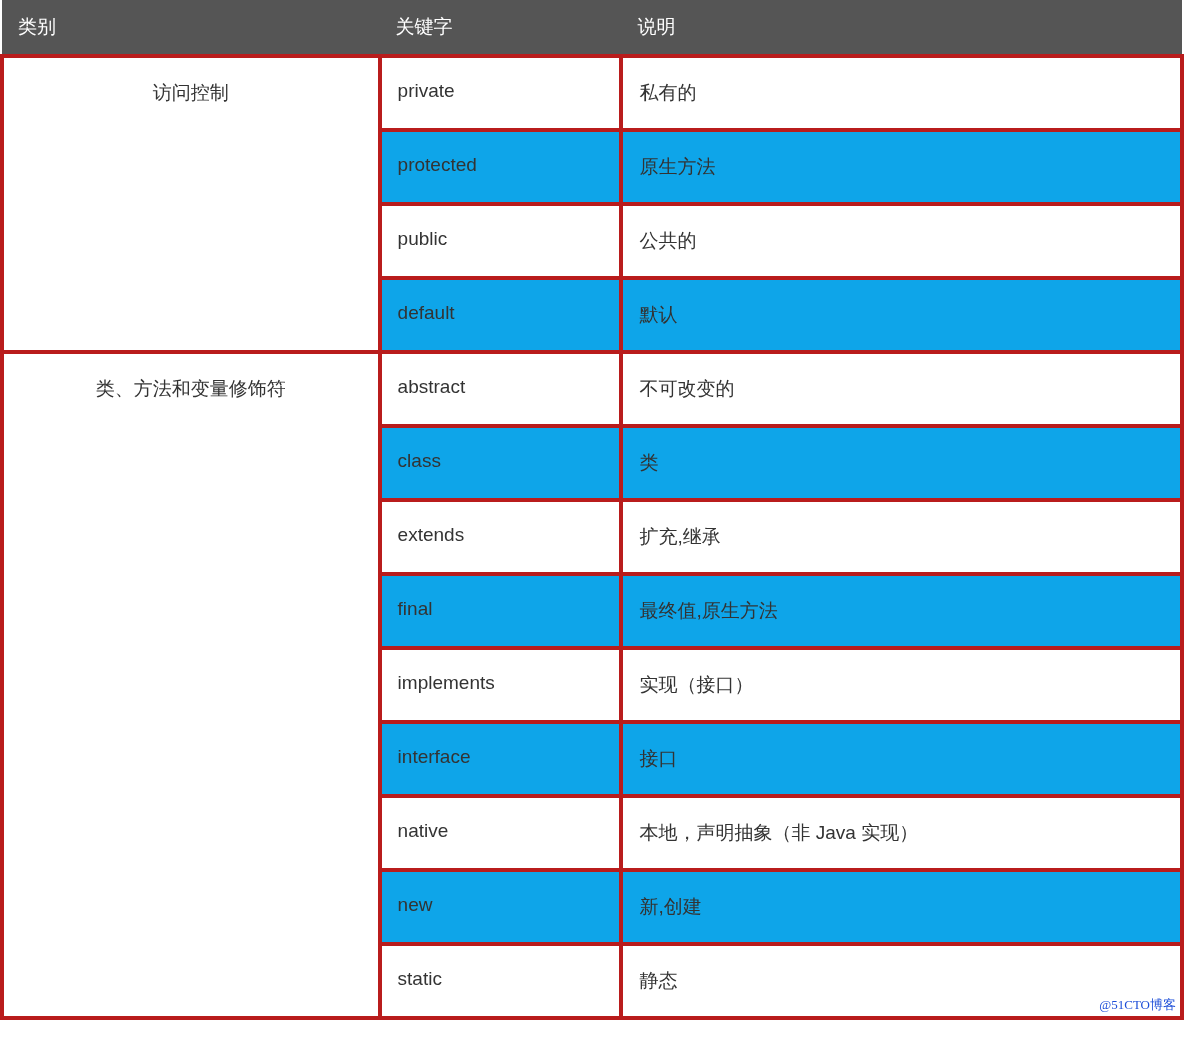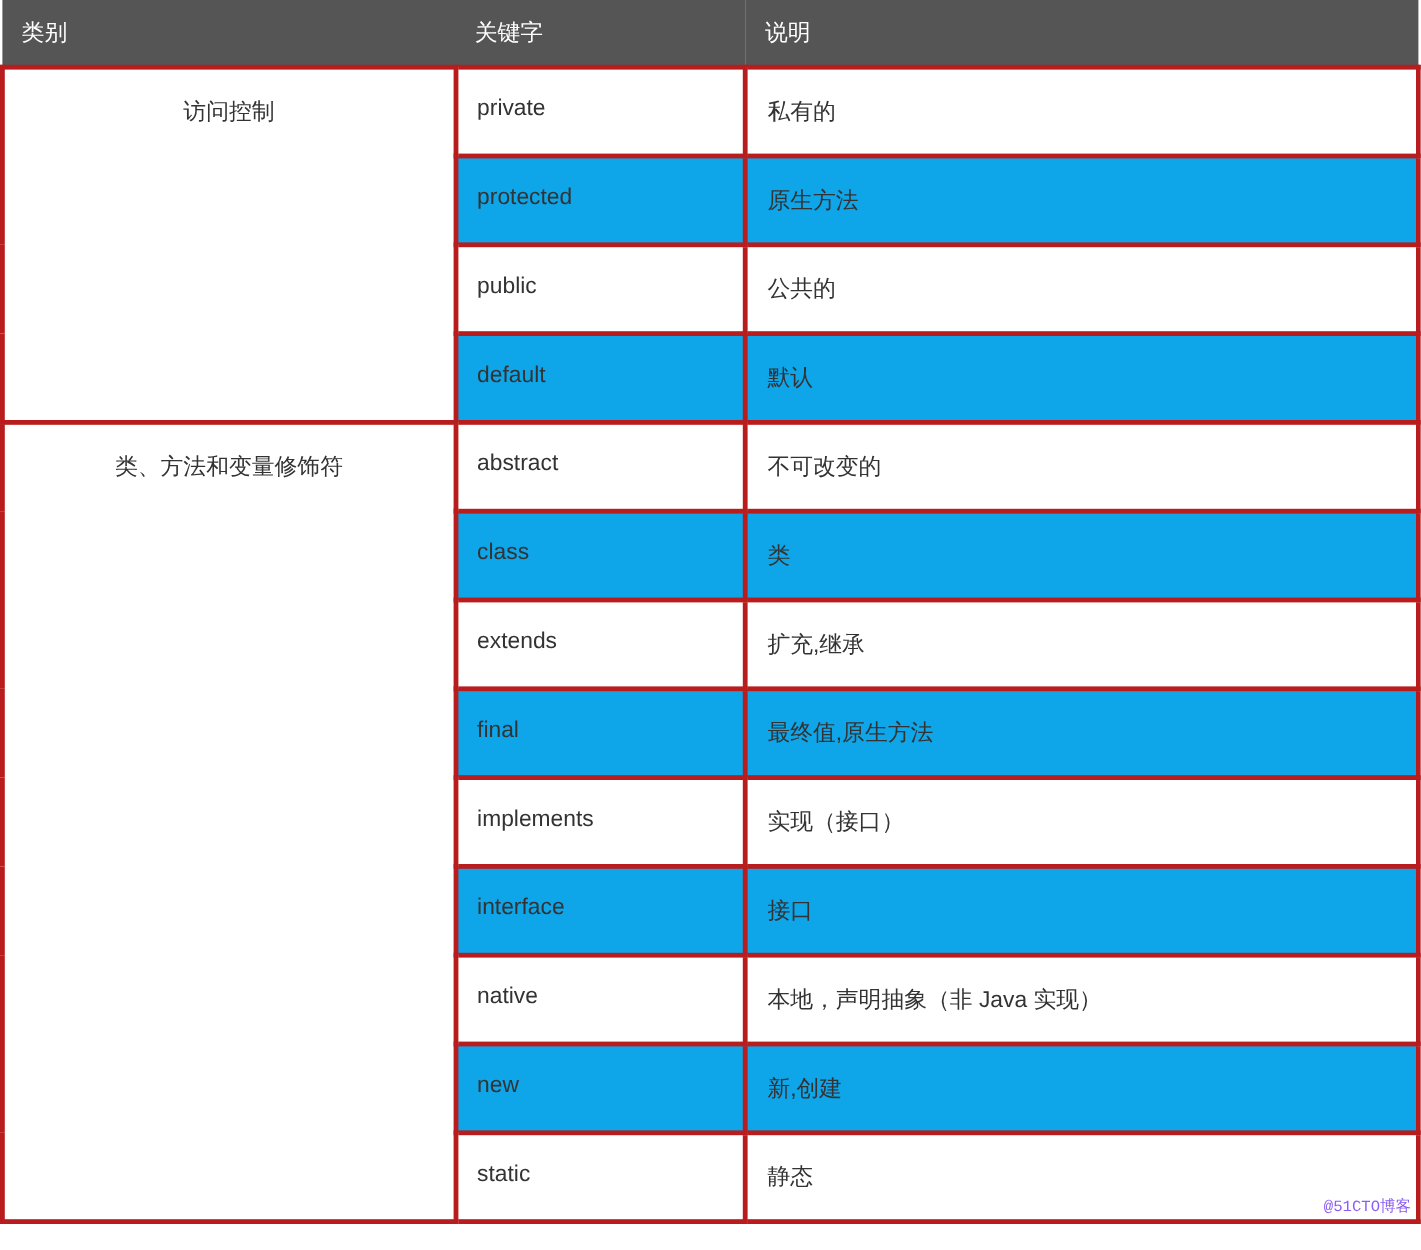--- a/index.html
+++ b/index.html
@@ -54,23 +54,23 @@
       margin-left: 44px;
     }
     col.c1 { width: 32%; }
     col.c2 { width: 20.5%; }
     col.c3 { width: 47.5%; }
     .watermark {
       position: absolute;
       right: 8px;
       bottom: 6px;
       font-size: 13px;
-      color: #8b5cf6;
+      color: #1d4ed8;
       font-weight: 400;
-      font-family: Liberation Mono, monospace;
+      font-family: Liberation Serif, serif;
     }
   </style>
 </head>
 <body>
 
 <table>
   <colgroup>
     <col class="c1">
     <col class="c2">
     <col class="c3">

